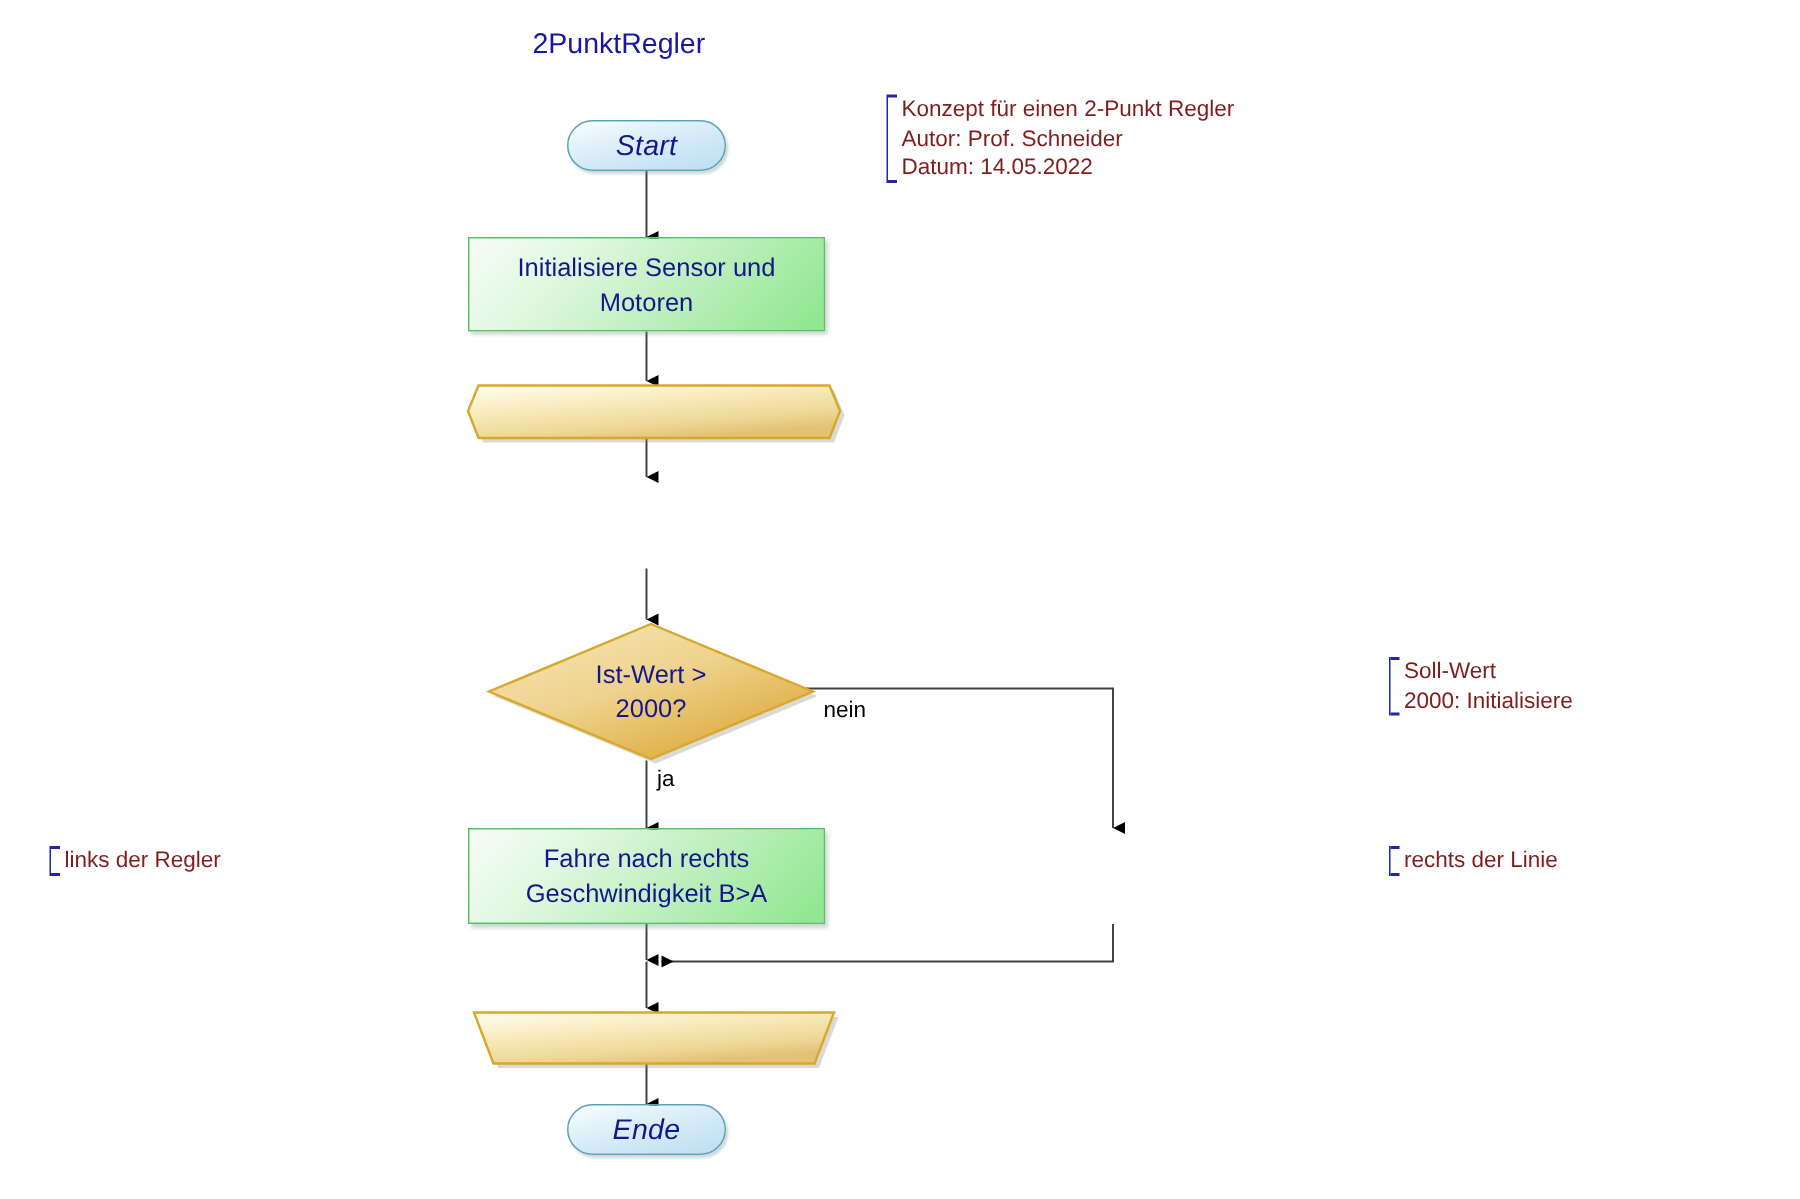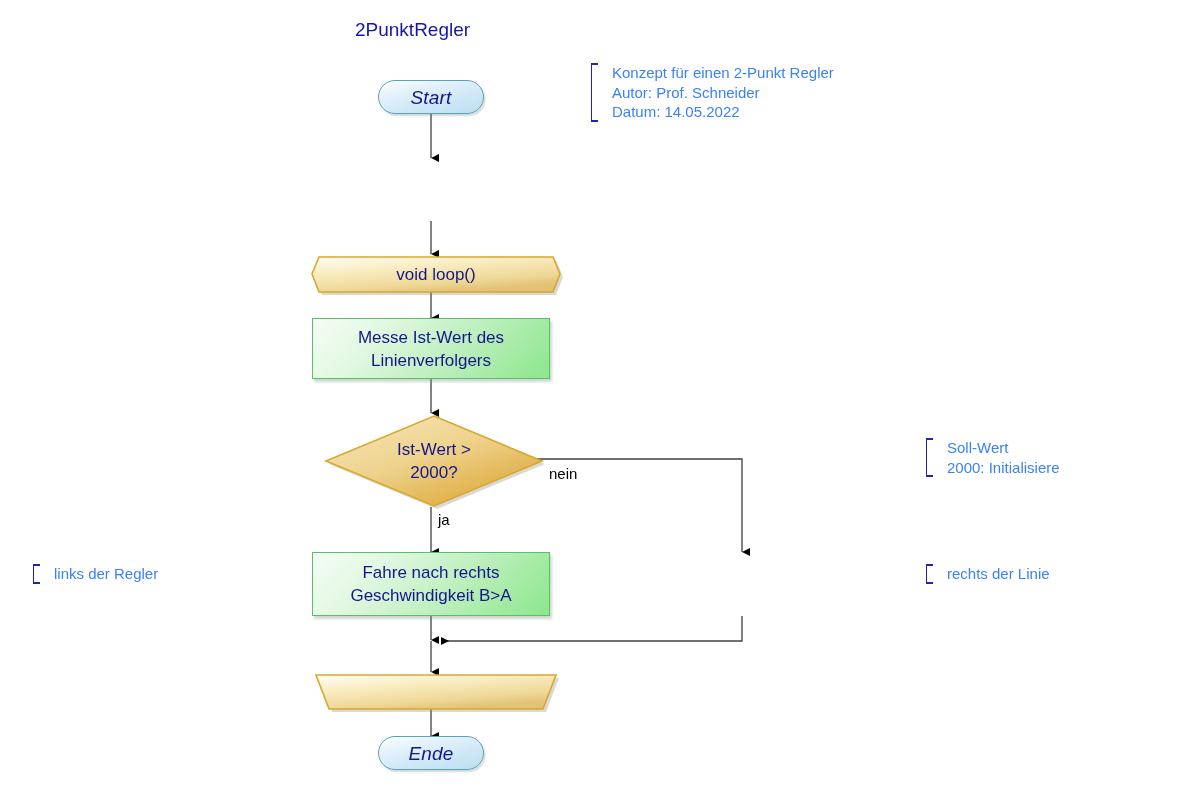--- a/index.html
+++ b/index.html
@@ -87,25 +87,25 @@
   .edge-label {
     position: absolute;
     color: #000000;
     font-size: 15px;
     white-space: nowrap;
   }
 
   
   .note {
     position: absolute;
-    color: #3b82f6;
+    color: #7f1d1d;
     font-size: 15px;
     line-height: 19.5px;
     white-space: pre-line;
-    padding-left: 20px;
+    padding-left: 9px;
     box-sizing: border-box;
     border-left: 1.6px solid #2222b4;
   }
   .note::before, .note::after {
     content: "";
     position: absolute;
     left: 0;
     width: 6px;
     height: 1.6px;
     background: #2222b4;
@@ -177,25 +177,24 @@
 
     <path d="M319,257 L553,257 L560,274 L553,292 L319,292 L312,274 Z" fill="url(#gOrange)" stroke="#d8a82c" stroke-width="1.6"></path>
 
     <path d="M316,675 L556,675 L543,709 L329,709 Z" fill="url(#gOrange)" stroke="#d8a82c" stroke-width="1.6"></path>
 
     <path d="M434,416 L542,461 L434,506 L326,461 Z" fill="url(#gDiamond)" stroke="#d8a82c" stroke-width="1.6"></path>
   </svg>
 
   <div class="node pill" style="left:378px; top:80px; width:106px; height:34px;">Start</div>
 
-
-  <div class="lbl-overlay" style="left:312px; top:257px; width:248px; height:35px;">void loop()</div>
-
-  <div class="node proc" style="left:312px; top:318px; width:238px; height:61px;">Messe Ist-Wert des
-Linienverfolgers</div>
+  <div class="node proc" style="left:312px; top:158px; width:238px; height:63px;">Initialisiere Sensor und
+Motoren</div>
+
+
 
   <div class="lbl-overlay" style="left:354px; top:427px; width:160px; height:68px;">Ist-Wert &gt;
 2000?</div>
 
   <div class="node proc" style="left:312px; top:552px; width:238px; height:64px;">Fahre nach rechts
 Geschwindigkeit B&gt;A</div>
 
 
   <div class="lbl-overlay" style="left:329px; top:675px; width:214px; height:34px;"></div>
 

